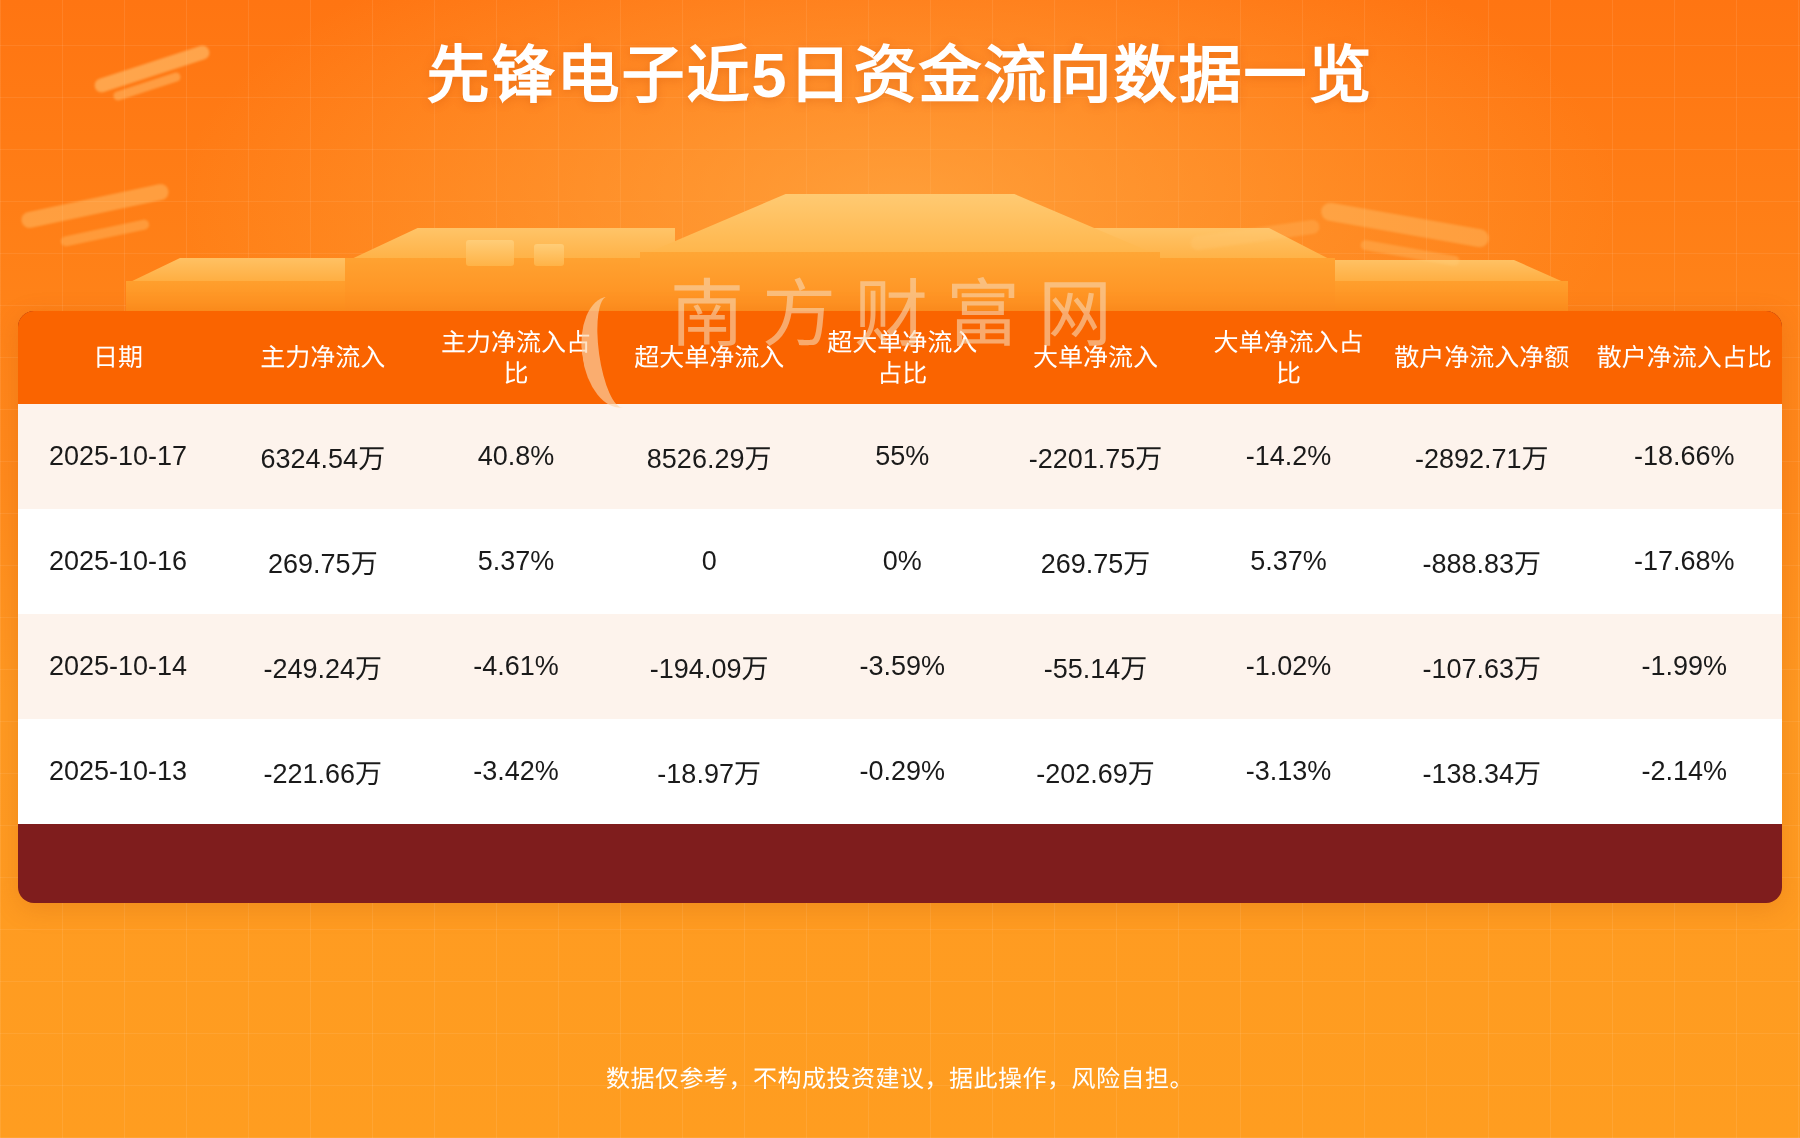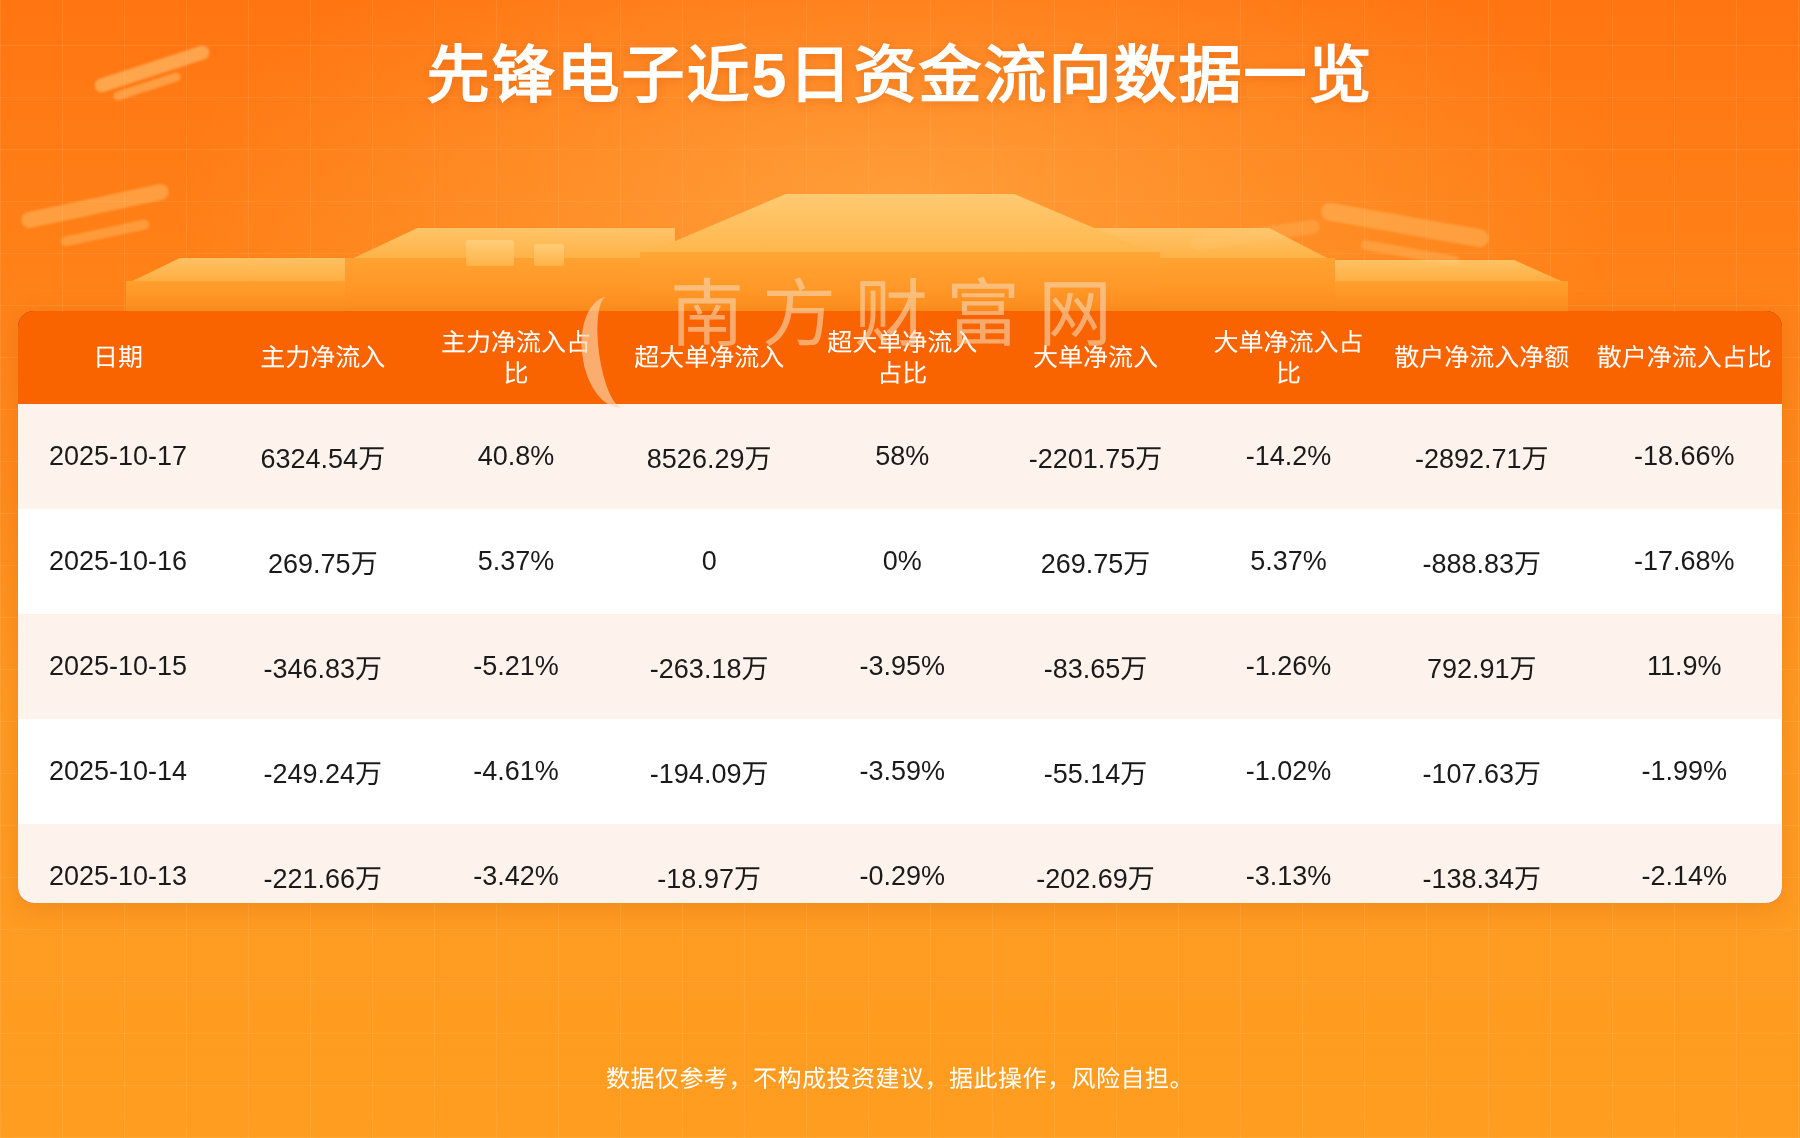--- a/index.html
+++ b/index.html
@@ -218,49 +218,38 @@
         <th>散户净流入净额</th>
         <th>散户净流入占比</th>
       </tr>
     </thead>
     <tbody>
       <tr>
         <td>2025-10-17</td>
         <td>6324.54万</td>
         <td>40.8%</td>
         <td>8526.29万</td>
-        <td>58%</td>
+        <td>55%</td>
         <td>-2201.75万</td>
         <td>-14.2%</td>
         <td>-2892.71万</td>
         <td>-18.66%</td>
       </tr>
       <tr>
         <td>2025-10-16</td>
         <td>269.75万</td>
         <td>5.37%</td>
         <td>0</td>
         <td>0%</td>
         <td>269.75万</td>
         <td>5.37%</td>
         <td>-888.83万</td>
         <td>-17.68%</td>
       </tr>
       <tr>
-        <td>2025-10-15</td>
-        <td>-346.83万</td>
-        <td>-5.21%</td>
-        <td>-263.18万</td>
-        <td>-3.95%</td>
-        <td>-83.65万</td>
-        <td>-1.26%</td>
-        <td>792.91万</td>
-        <td>11.9%</td>
-      </tr>
-      <tr>
         <td>2025-10-14</td>
         <td>-249.24万</td>
         <td>-4.61%</td>
         <td>-194.09万</td>
         <td>-3.59%</td>
         <td>-55.14万</td>
         <td>-1.02%</td>
         <td>-107.63万</td>
         <td>-1.99%</td>
       </tr>

